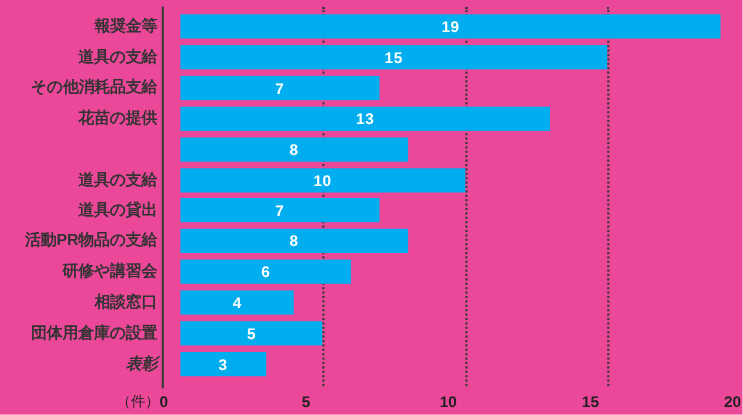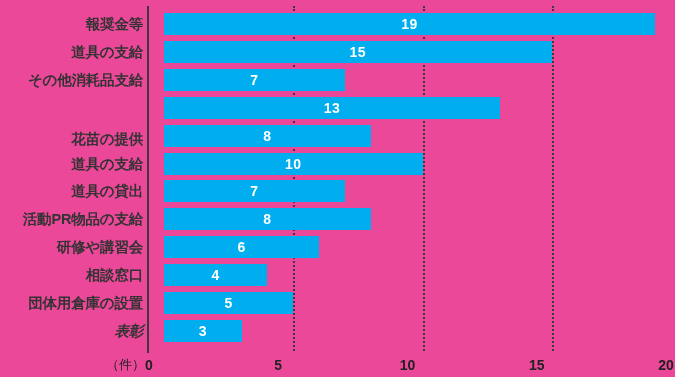--- a/index.html
+++ b/index.html
@@ -129,21 +129,21 @@
 </style>
 </head>
 <body>
 
 <div id="chart-root">
 
   <div id="category-labels">
       <div class="cat-label" style="top: 13px;">報奨金等</div>
       <div class="cat-label" style="top: 40.9px;">道具の支給</div>
       <div class="cat-label" style="top: 68.8px; text-align: center;">その他消耗品支給</div>
-      <div class="cat-label" style="top: 96.7px; margin-top: 31px;">花苗の提供</div>
+      <div class="cat-label" style="top: 96.7px;">花苗の提供</div>
       <div class="cat-label" style="top: 152.5px;">道具の支給</div>
       <div class="cat-label" style="top: 180.4px;">道具の貸出</div>
       <div class="cat-label" style="top: 208.3px;">活動PR物品の支給</div>
       <div class="cat-label" style="top: 236.2px;">研修や講習会</div>
       <div class="cat-label" style="top: 264.1px;">相談窓口</div>
       <div class="cat-label" style="top: 292px;">団体用倉庫の設置</div>
       <div class="cat-label" style="top: 319.9px; font-style: italic;">表彰</div>
     </div>
 
   <div id="y-axis-line"></div>

